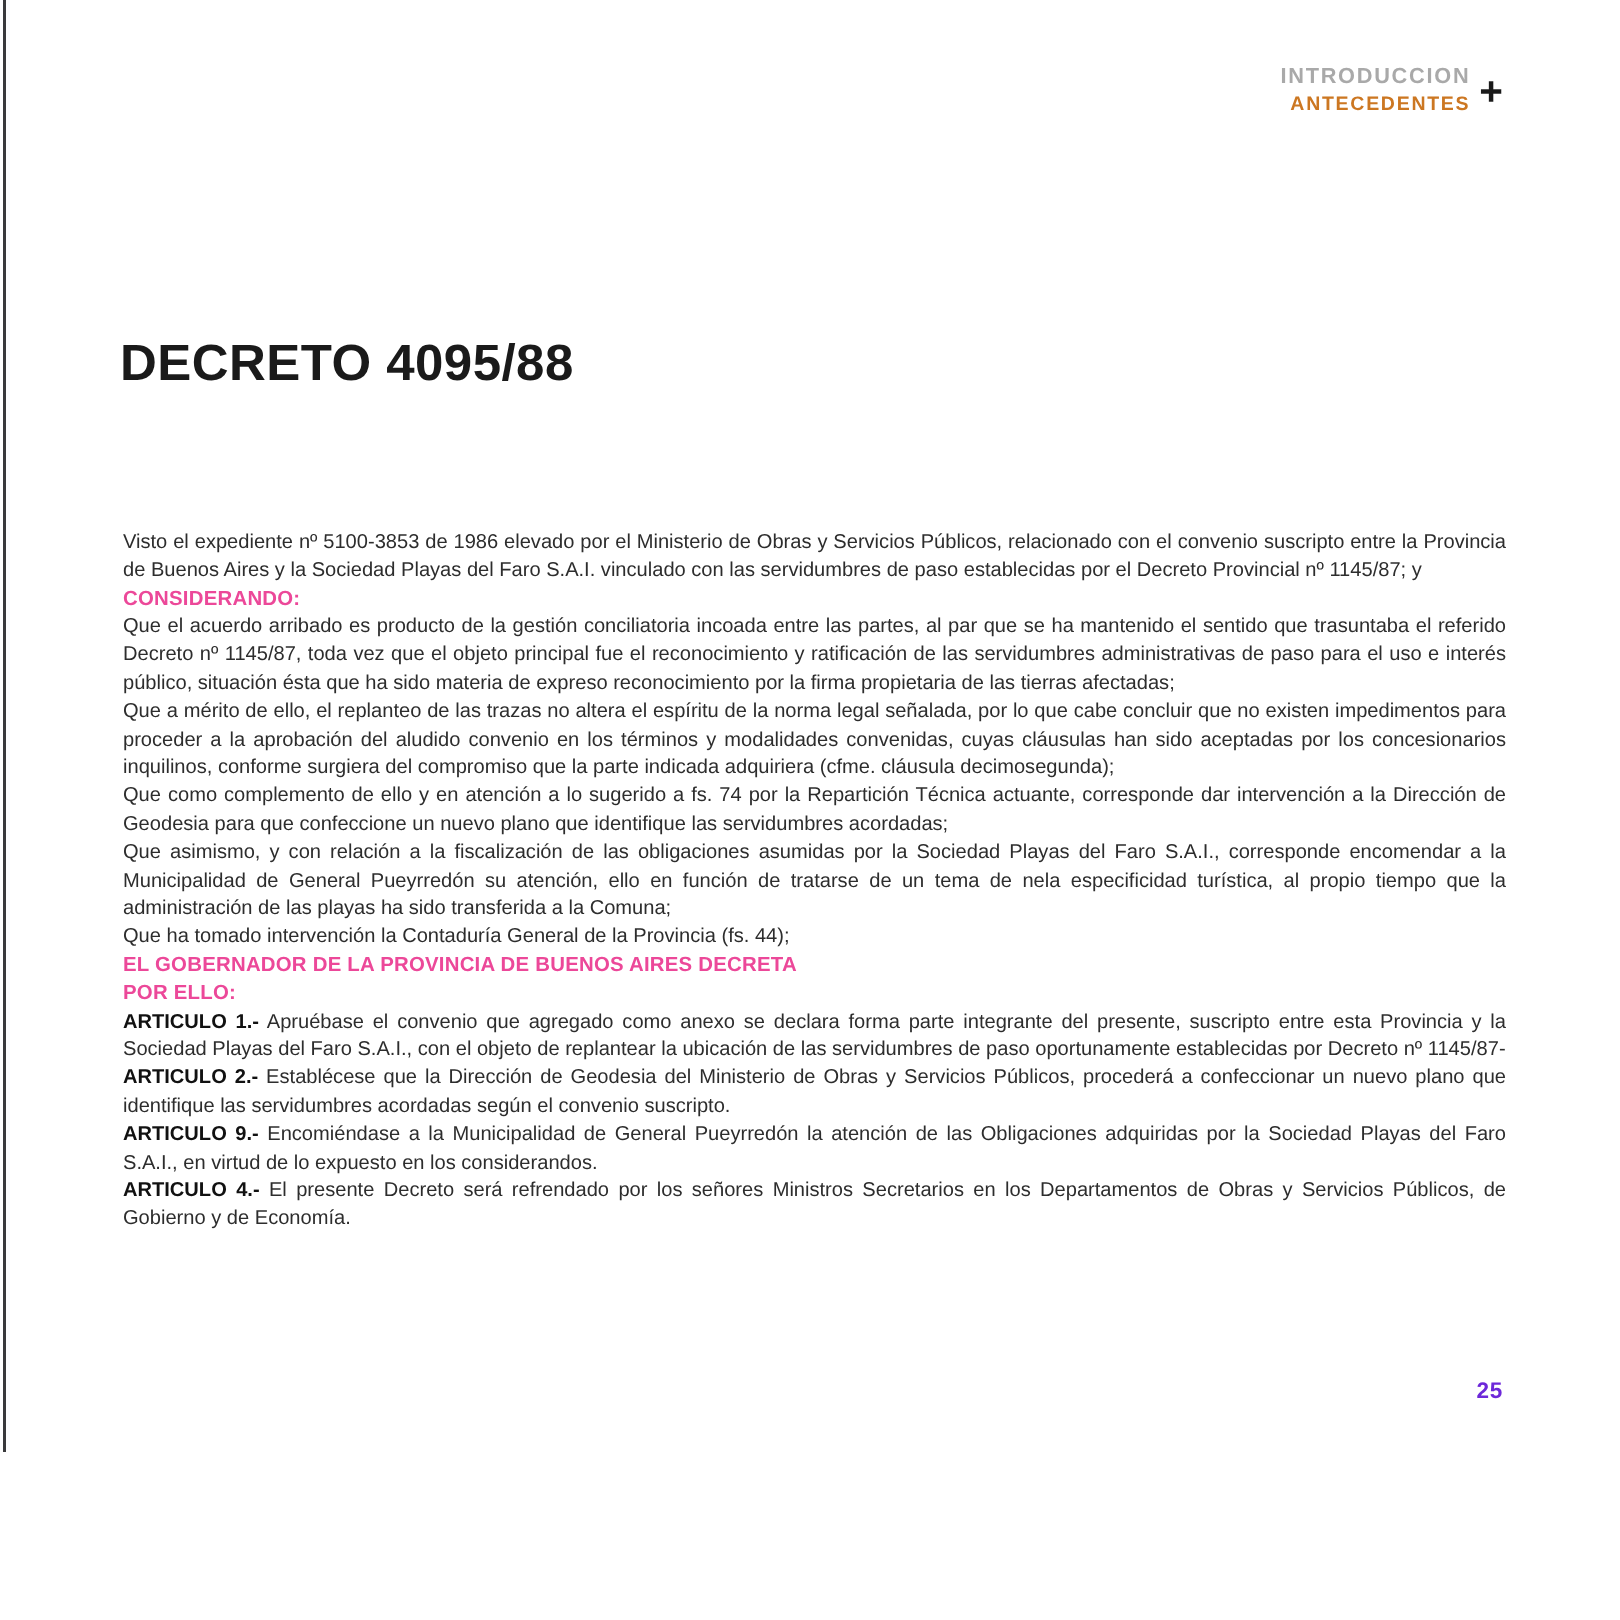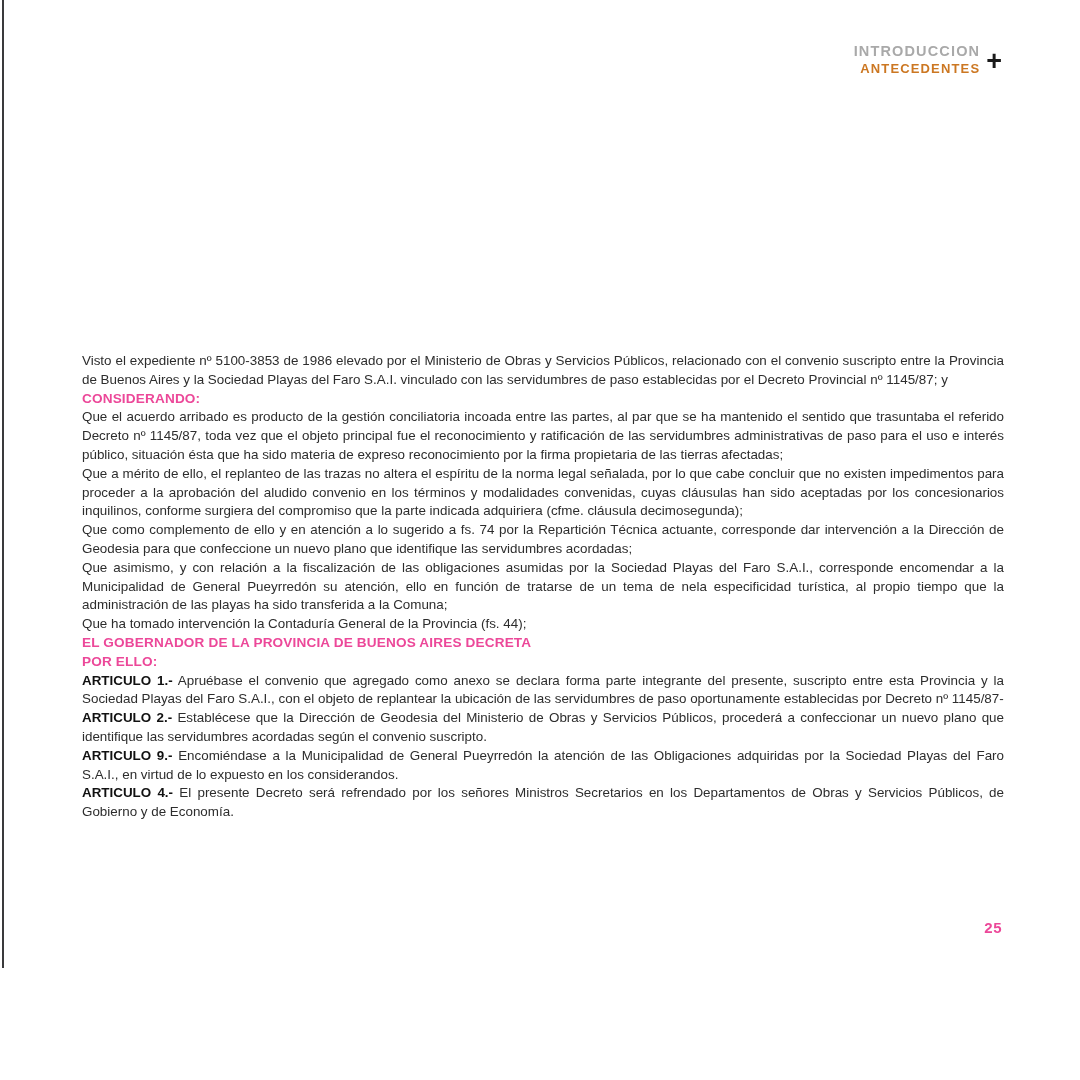--- a/index.html
+++ b/index.html
@@ -101,39 +101,40 @@
     font-weight: 700;
     color: #111111;
   }
   
   .page-number {
     position: absolute;
     right: 78px;
     bottom: 32px;
     font-size: 15px;
     font-weight: 700;
-    color: #ec4899;
+    color: #6d28d9;
     letter-spacing: 0.5px;
   }
 </style>
 </head>
 <body>
 
 <div class="page">
 
   <div class="spine"></div>
 
   <div class="header">
     <div class="header-labels">
       <div class="header-line1">INTRODUCCION</div>
       <div class="header-line2">ANTECEDENTES</div>
     </div>
     <div class="header-plus">+</div>
   </div>
 
+  <h1 class="doc-title">DECRETO 4095/88</h1>
 
   <div class="body-block">
 
     <p class="para">Visto el expediente nº  5100-3853 de 1986 elevado  por el Ministerio de Obras y Servicios Públicos, relacionado con  el convenio suscripto entre la Provincia de Buenos Aires y la   Sociedad Playas del Faro S.A.I. vinculado con las servidumbres de   paso establecidas por el Decreto Provincial nº 1145/87; y</p>
 
     <p class="heading">CONSIDERANDO:</p>
 
     <p class="para">Que el  acuerdo  arribado es producto de la gestión conciliatoria incoada entre las partes, al par que se ha mantenido el sentido que trasuntaba el referido Decreto nº 1145/87, toda vez que el objeto principal fue el reconocimiento y ratificación de las servidumbres administrativas de paso para el uso e interés público, situación ésta que ha sido materia de expreso reconocimiento por la firma propietaria de las tierras afectadas;</p>
 
     <p class="para">Que a mérito de ello, el replanteo de las trazas no altera el espíritu de la norma legal señalada, por lo que cabe concluir que no existen impedimentos para proceder a la aprobación del aludido convenio en los términos y modalidades convenidas, cuyas cláusulas han sido aceptadas por los concesionarios inquilinos, conforme surgiera del compromiso que la parte indicada adquiriera (cfme. cláusula decimosegunda);</p>

